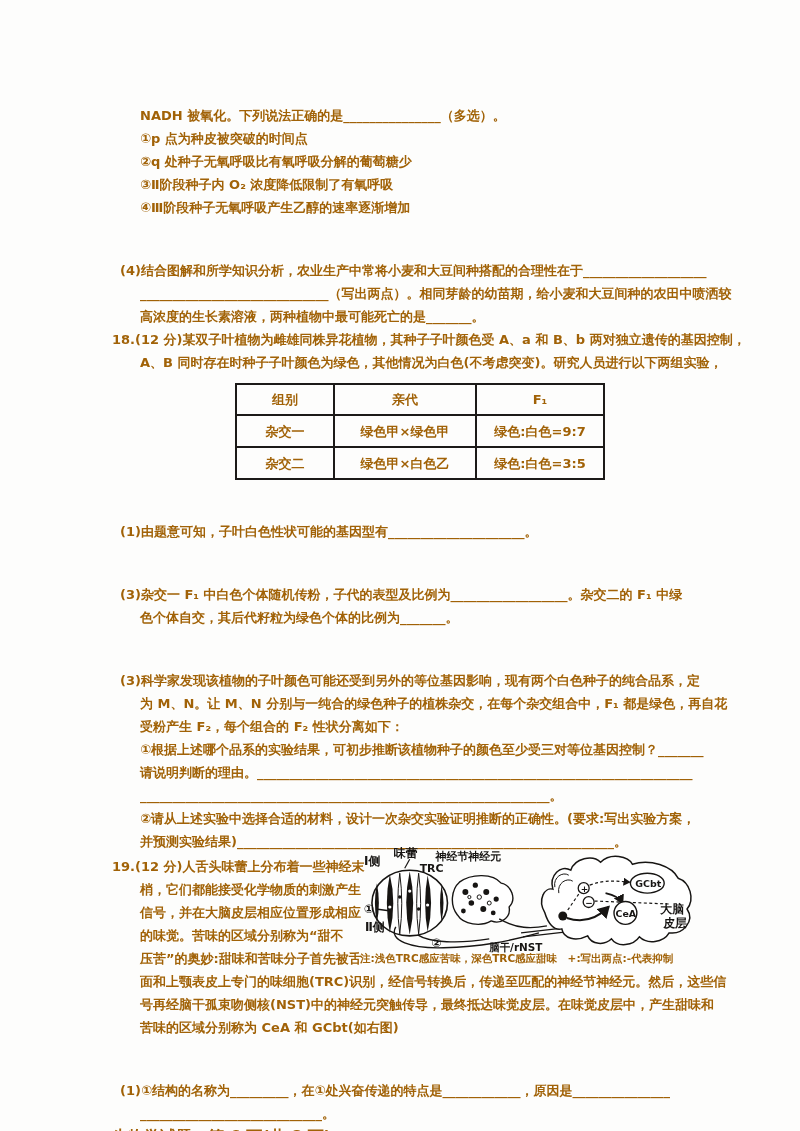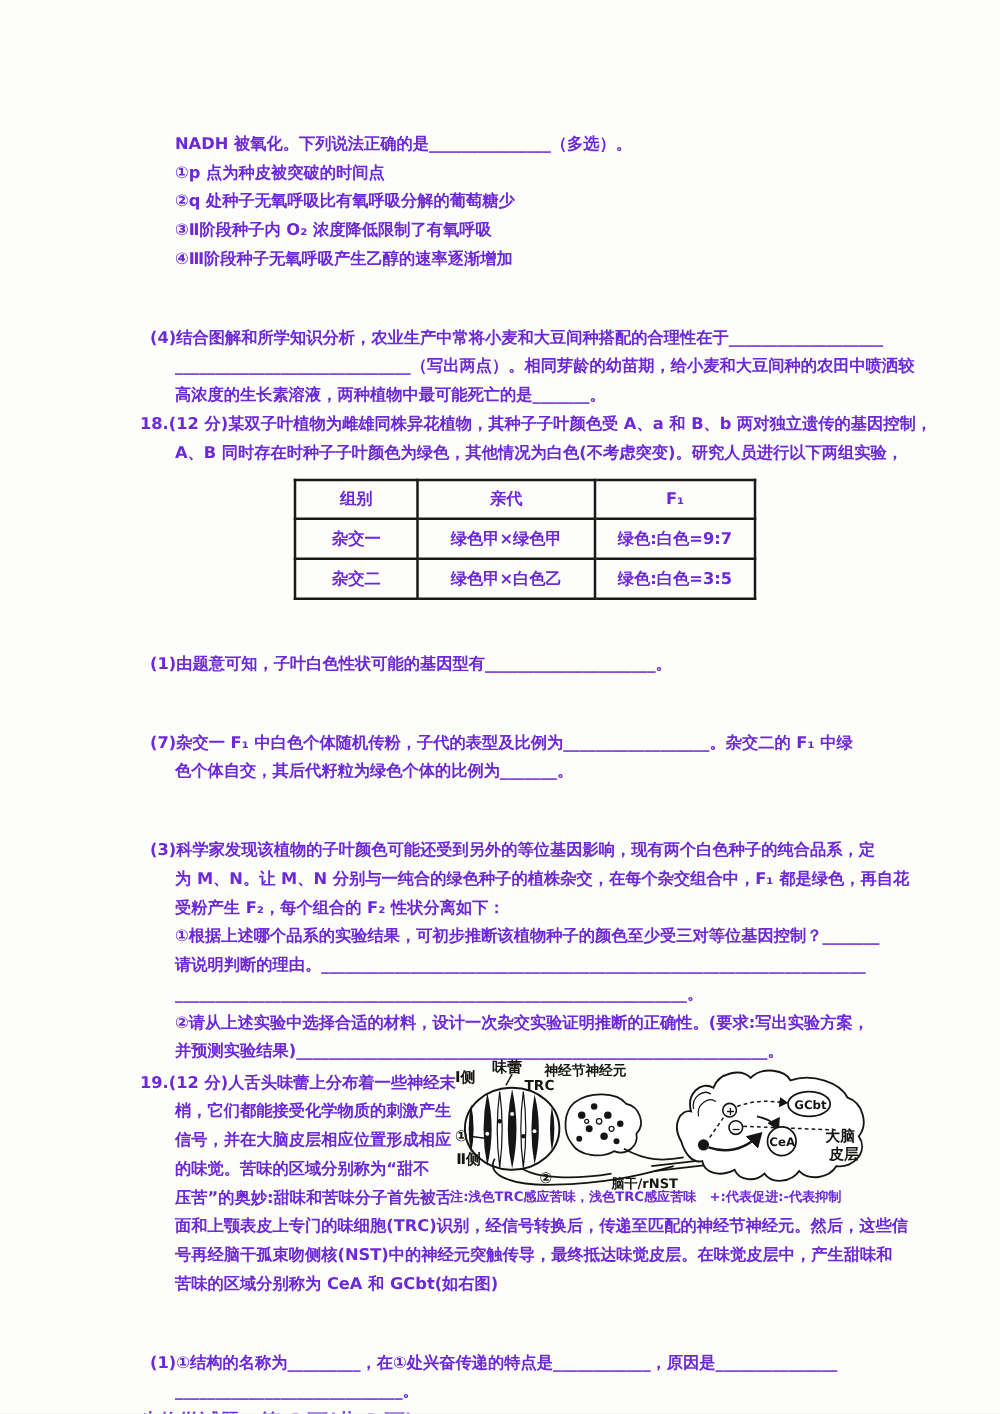--- a/index.html
+++ b/index.html
@@ -4,21 +4,21 @@
 <style>
   html,body{margin:0;padding:0;background:#e9e9e9;}
   .page{
     position:relative;
     width:800px;height:1131px;
     margin:0 auto;
     background:#fdfdfc;
     box-sizing:border-box;
     padding:104px 96px 0 112px;
     font-family:"DejaVu Sans","Liberation Sans",sans-serif;
-    color:#6d28d9;
+    color:#a16207;
     font-size:13px;
     font-weight:700;
     line-height:23px;
     overflow:hidden;
   }
   .ln{white-space:nowrap;}
   .i-hang{margin-left:28px;}   
   .i-part{margin-left:8px;margin-top:40px;}    
   .i-num{margin-left:0px;}
   table.cross{
@@ -87,21 +87,21 @@
         </tr>
         <tr>
           <td>杂交二</td>
           <td>绿色甲×白色乙</td>
           <td>绿色:白色=3:5</td>
         </tr>
       </tbody>
     </table>
 
     <div class="ln i-part">(1)由题意可知，子叶白色性状可能的基因型有_____________________。</div>
-    <div class="ln i-part">(7)杂交一 F₁ 中白色个体随机传粉，子代的表型及比例为__________________。杂交二的 F₁ 中绿</div>
+    <div class="ln i-part">(3)杂交一 F₁ 中白色个体随机传粉，子代的表型及比例为__________________。杂交二的 F₁ 中绿</div>
     <div class="ln i-hang">色个体自交，其后代籽粒为绿色个体的比例为_______。</div>
     <div class="ln i-part">(3)科学家发现该植物的子叶颜色可能还受到另外的等位基因影响，现有两个白色种子的纯合品系，定</div>
     <div class="ln i-hang">为 M、N。让 M、N 分别与一纯合的绿色种子的植株杂交，在每个杂交组合中，F₁ 都是绿色，再自花</div>
     <div class="ln i-hang">受粉产生 F₂，每个组合的 F₂ 性状分离如下：</div>
     <div class="ln i-hang">①根据上述哪个品系的实验结果，可初步推断该植物种子的颜色至少受三对等位基因控制？_______</div>
     <div class="ln i-hang">请说明判断的理由。___________________________________________________________________</div>
     <div class="ln i-hang">_______________________________________________________________。</div>
     <div class="ln i-hang">②请从上述实验中选择合适的材料，设计一次杂交实验证明推断的正确性。(要求:写出实验方案，</div>
     <div class="ln i-hang">并预测实验结果)__________________________________________________________。</div>
   </section>
@@ -194,21 +194,21 @@
         <text x="277" y="40" font-size="9.5">GCbt</text>
         <circle cx="267" cy="66" r="11.5" fill="#fff" stroke="#171513" stroke-width="1.4"></circle>
         <text x="257" y="70" font-size="9.5">CeA</text>
       </g>
 
       <text x="302" y="66" font-size="12">大脑</text>
       <text x="305" y="80" font-size="12">皮层</text>
       <text x="130" y="104" font-size="10.5">脑干/rNST</text>
     </svg>
 
-    <div class="fig-note">注:浅色TRC感应苦味，浅色TRC感应苦味　+:代表促进:-代表抑制</div>
+    <div class="fig-note">注:浅色TRC感应苦味，深色TRC感应甜味　+:写出两点:-代表抑制</div>
   </section>
 
   <section>
     <div class="ln i-hang">面和上颚表皮上专门的味细胞(TRC)识别，经信号转换后，传递至匹配的神经节神经元。然后，这些信</div>
     <div class="ln i-hang">号再经脑干孤束吻侧核(NST)中的神经元突触传导，最终抵达味觉皮层。在味觉皮层中，产生甜味和</div>
     <div class="ln i-hang">苦味的区域分别称为 CeA 和 GCbt(如右图)</div>
     <div class="ln i-part">(1)①结构的名称为_________，在①处兴奋传递的特点是____________，原因是_______________</div>
     <div class="ln i-hang">____________________________。</div>
   </section>
 

